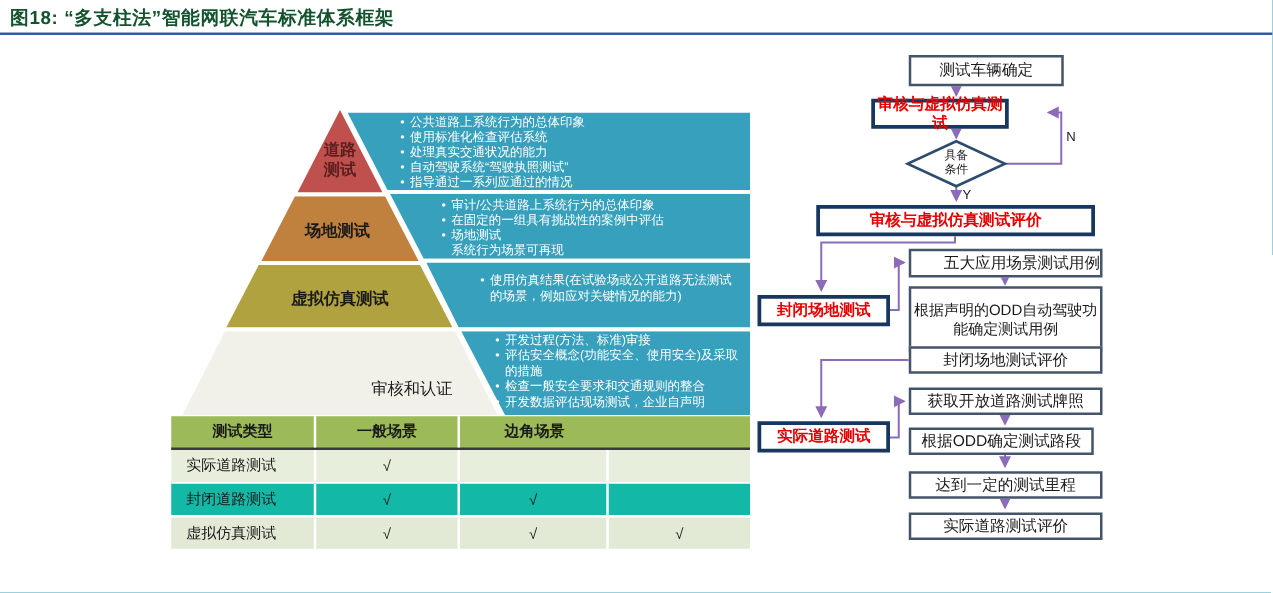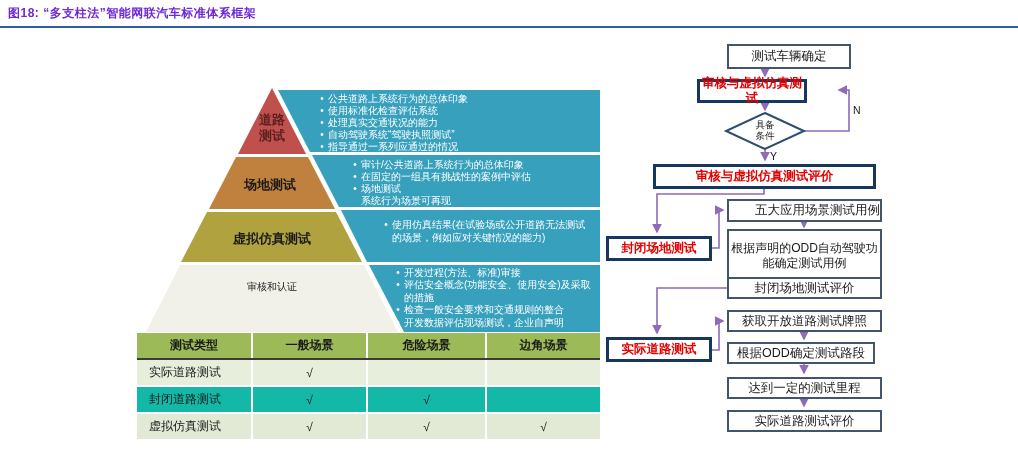--- a/index.html
+++ b/index.html
@@ -2,39 +2,39 @@
 <html><head>
 <meta charset="utf-8">
 <style>
   html,body{margin:0;padding:0;}
   body{
     width:1018px;height:474px;position:relative;background:#ffffff;
     font-family:"Liberation Sans","DejaVu Sans",sans-serif;
     overflow:hidden;color:#1a1a1a;
   }
   
-  .title{position:absolute;left:8px;top:5px;font-size:12px;font-weight:bold;color:#6d28d9;letter-spacing:.5px;}
+  .title{position:absolute;left:8px;top:5px;font-size:15px;font-weight:bold;color:#14532d;letter-spacing:.5px;}
   .title-rule{position:absolute;left:0;top:26px;width:1018px;height:2px;background:#2E5FA3;}
   
   .shape{position:absolute;left:0;top:0;width:1018px;height:474px;}
   .lvl0{background:#C0504D;clip-path:polygon(272px 88px,306px 154px,238px 154px);}
   .lvl1{background:#C0813F;clip-path:polygon(236px 157px,308px 157px,335px 209px,209px 209px);}
   .lvl2{background:#B0A23E;clip-path:polygon(207px 212px,336px 212px,362px 262px,181px 262px);}
   .lvl3{background:#F1F1EA;clip-path:polygon(180px 265px,364px 265px,398px 332px,146px 332px);}
   .cal{background:#36A0BD;}
   .cal0{clip-path:polygon(278px 90px,600px 90px,600px 152px,310px 152px);}
   .cal1{clip-path:polygon(312px 155px,600px 155px,600px 207px,339px 207px);}
   .cal2{clip-path:polygon(341px 210px,600px 210px,600px 262px,367px 262px);}
   .cal3{clip-path:polygon(369px 265px,600px 265px,600px 332px,404px 332px);}
   
   .plabel{position:absolute;text-align:center;font-weight:bold;}
   .pl0{left:255px;top:112px;width:34px;font-size:13px;line-height:16px;color:#5A1F1F;}
   .pl1{left:200px;top:176px;width:140px;font-size:13px;color:#1a1a1a;}
   .pl2{left:192px;top:230px;width:160px;font-size:13px;color:#1a1a1a;}
-  .pl3{left:182px;top:280px;width:180px;font-size:10px;font-weight:normal;color:#1a1a1a;}
+  .pl3{left:182px;top:302px;width:180px;font-size:13px;font-weight:normal;color:#1a1a1a;text-align:right;}
   
   .bl{position:absolute;margin:0;padding:0;list-style:none;color:#ffffff;font-size:10px;}
   .bl li{display:flex;align-items:flex-start;}
   .bl .m{width:12px;flex:0 0 12px;text-align:center;}
   .bl .bt{flex:1;white-space:pre-line;}
   .t0{left:316px;top:93px;width:278px;line-height:11.9px;}
   .t1{left:349px;top:159px;width:246px;line-height:12px;}
   .t2{left:380px;top:219px;width:212px;line-height:12.5px;}
   .t3{left:392px;top:267px;width:204px;line-height:12.4px;}
   
@@ -149,21 +149,20 @@
   <li>
       <span class="m">•</span>
       <span class="bt">开发数据评估现场测试，企业自声明</span>
     </li>
 </ul>
 
 <div class="mtable">
   <div class="trow thead">
     <div class="cell">测试类型</div>
     <div class="cell">一般场景</div>
-    <div class="cell">危险场景</div>
     <div class="cell">边角场景</div>
   </div>
   <div class="trow r0">
     <div class="cell cfirst">实际道路测试</div>
     <div class="cell">√</div>
     <div class="cell"></div>
     <div class="cell"></div>
   </div>
   <div class="trow r1">
     <div class="cell cfirst">封闭道路测试</div>

